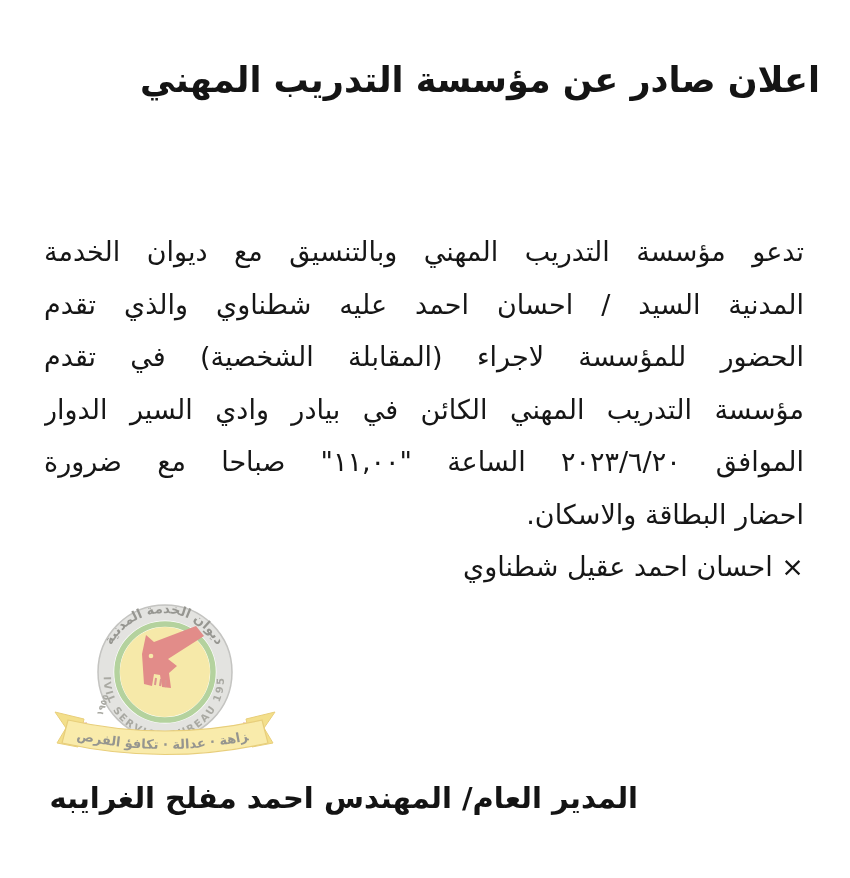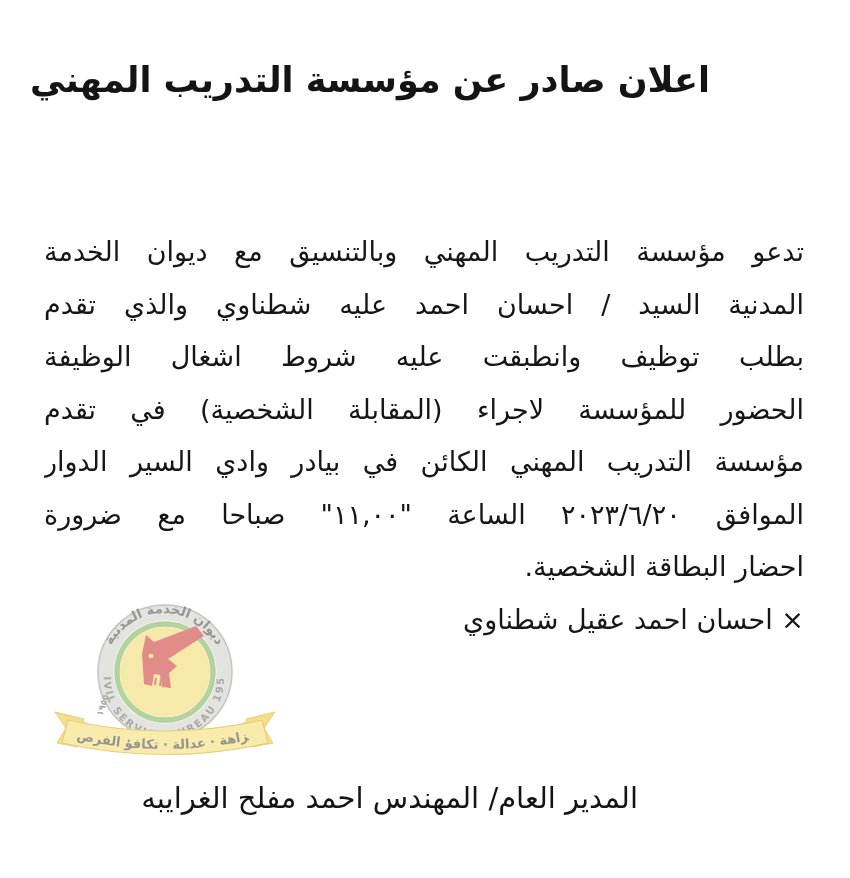--- a/index.html
+++ b/index.html
@@ -12,21 +12,21 @@
   }
   .page {
     position: relative;
     width: 850px; height: 878px;
     background: #ffffff;
     direction: rtl;
   }
   .title-block {
     position: absolute;
     top: 40px; right: 30px; left: 30px;
-    text-align: left;
+    text-align: right;
     font-weight: 700;
     font-size: 35px;
     line-height: 80px;
     color: #141414;
     z-index: 2;
   }
   .body-block {
     position: absolute;
     top: 226px; right: 46px; left: 44px;
     font-weight: 400;
@@ -44,21 +44,21 @@
     white-space: normal;
     text-align: justify;
     text-align-last: justify;
     text-justify: inter-word;
   }
   .line.right { text-align: right; }
   .signature {
     position: absolute;
     top: 772px; right: 212px; left: 40px;
     text-align: right;
-    font-weight: 400;
+    font-weight: 700;
     font-size: 29px;
     line-height: 52px;
     white-space: nowrap;
     color: #141414;
     z-index: 2;
   }
   .watermark {
     position: absolute;
     left: 52px; top: 594px;
     width: 226px; height: 186px;
@@ -74,25 +74,24 @@
 
 <div class="page">
 
   <div class="title-block">
     <div>اعلان صادر عن مؤسسة التدريب المهني</div>
   </div>
 
   <div class="body-block">
     <div class="line justify">تدعو مؤسسة التدريب المهني وبالتنسيق مع ديوان الخدمة</div>
     <div class="line justify">المدنية السيد / احسان احمد عليه شطناوي والذي تقدم</div>
-    <div class="line justify">بطلب توظيف وانطبقت عليه شروط اشغال الوظيفة</div>
     <div class="line justify">الحضور للمؤسسة لاجراء (المقابلة الشخصية) في تقدم</div>
     <div class="line justify">مؤسسة التدريب المهني الكائن في بيادر وادي السير الدوار</div>
     <div class="line justify">الموافق ٢٠٢٣/٦/٢٠ الساعة "١١,٠٠" صباحا مع ضرورة</div>
-    <div class="line right">احضار البطاقة الشخصية.</div>
+    <div class="line right">احضار البطاقة والاسكان.</div>
     <div class="line right">× احسان احمد عقيل شطناوي</div>
   </div>
 
   <div class="signature">المدير العام/ المهندس احمد مفلح الغرايبه</div>
 
   <svg class="watermark" viewBox="0 0 226 186" xmlns="http://www.w3.org/2000/svg" aria-hidden="true">
     <defs>
       <path id="topArc" d="M 53.9,67.8 A 59 59 0 0 1 170.1,67.8" fill="none"></path>
       <path id="botArc" d="M 51.9,84.2 A 60 60 0 0 0 172.1,84.2" fill="none"></path>
       <path id="ribArc" d="M 28,146 Q 113,164 198,146" fill="none"></path>

